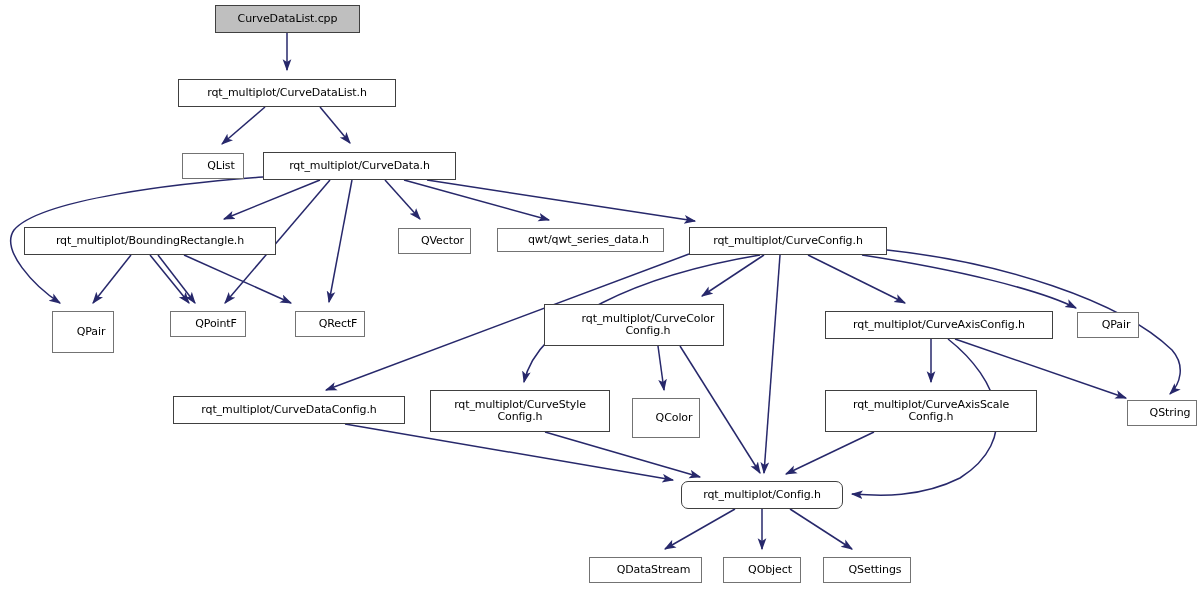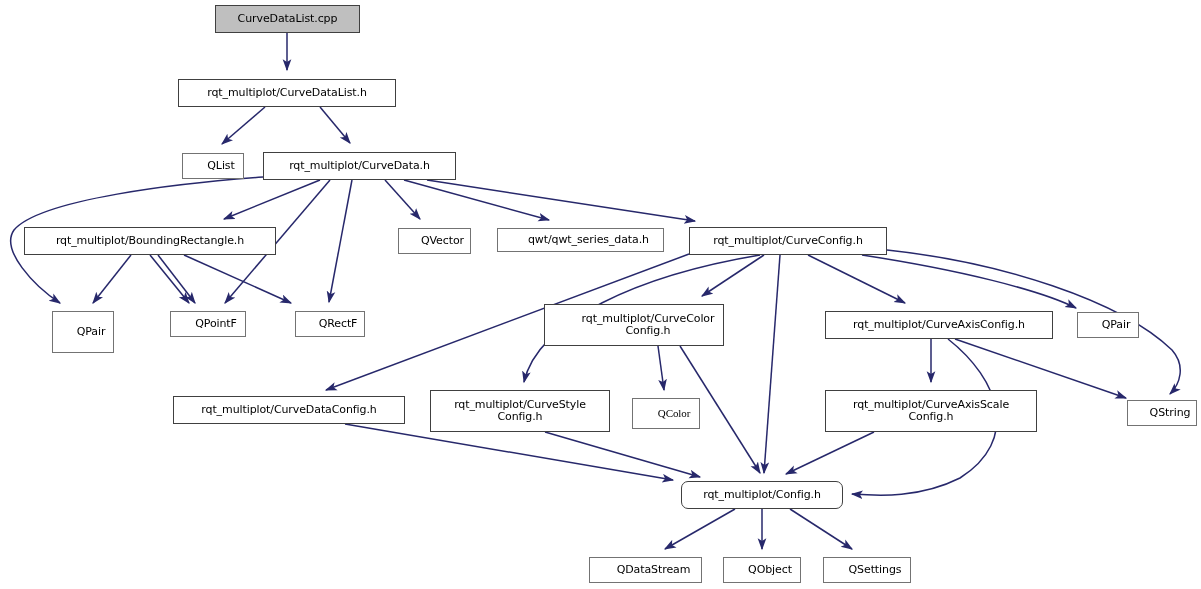--- a/index.html
+++ b/index.html
@@ -108,21 +108,21 @@
       <div class="node ext" style="left: 52px; top: 311px; width: 62px; height: 42px;">QPair</div>
       <div class="node ext" style="left: 170px; top: 311px; width: 76px; height: 26px;">QPointF</div>
       <div class="node ext" style="left: 295px; top: 311px; width: 70px; height: 26px;">QRectF</div>
       <div class="node internal" style="left: 544px; top: 304px; width: 180px; height: 42px; padding-left: 28px;">rqt_multiplot/CurveColor
 Config.h</div>
       <div class="node internal" style="left: 825px; top: 311px; width: 228px; height: 28px;">rqt_multiplot/CurveAxisConfig.h</div>
       <div class="node ext" style="left: 1077px; top: 312px; width: 62px; height: 26px;">QPair</div>
       <div class="node internal" style="left: 173px; top: 396px; width: 232px; height: 28px;">rqt_multiplot/CurveDataConfig.h</div>
       <div class="node internal" style="left: 430px; top: 390px; width: 180px; height: 42px;">rqt_multiplot/CurveStyle
 Config.h</div>
-      <div class="node ext" style="left: 632px; top: 398px; width: 68px; height: 31px; font-family: Liberation Serif, serif;">QColor</div>
+      <div class="node ext" style="left: 632px; top: 398px; width: 68px; height: 40px;">QColor</div>
       <div class="node internal" style="left: 825px; top: 390px; width: 212px; height: 42px;">rqt_multiplot/CurveAxisScale
 Config.h</div>
       <div class="node ext" style="left: 1127px; top: 400px; width: 70px; height: 26px;">QString</div>
       <div class="node internal" style="left: 681px; top: 481px; width: 162px; height: 28px; border-radius: 7px;">rqt_multiplot/Config.h</div>
       <div class="node ext" style="left: 589px; top: 557px; width: 113px; height: 26px;">QDataStream</div>
       <div class="node ext" style="left: 723px; top: 557px; width: 78px; height: 26px;">QObject</div>
       <div class="node ext" style="left: 823px; top: 557px; width: 88px; height: 26px;">QSettings</div>
     </div>
 </div>
 

